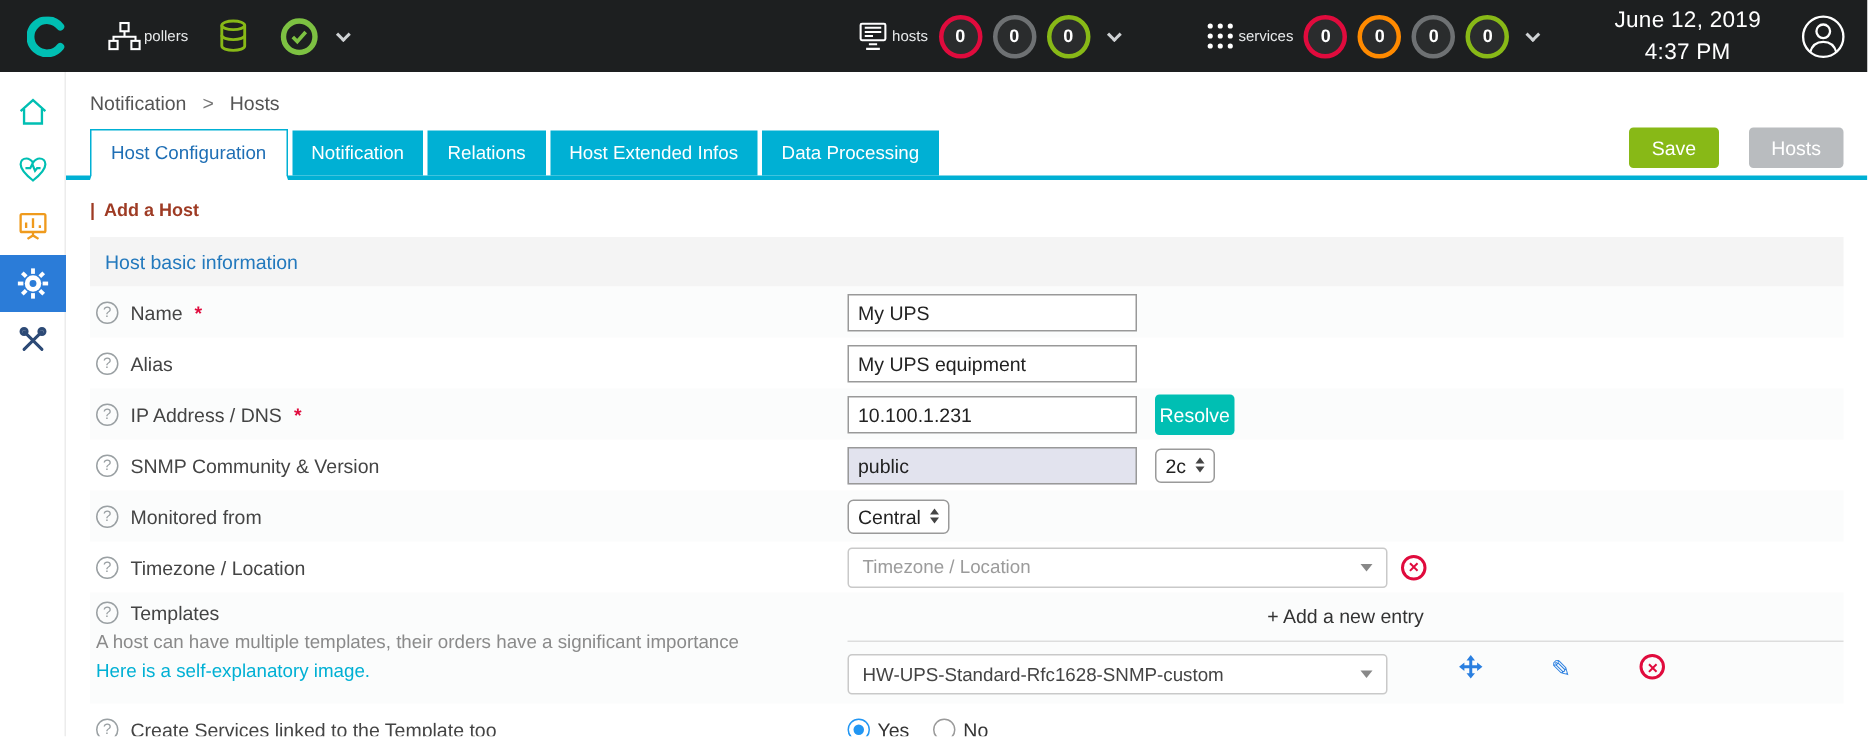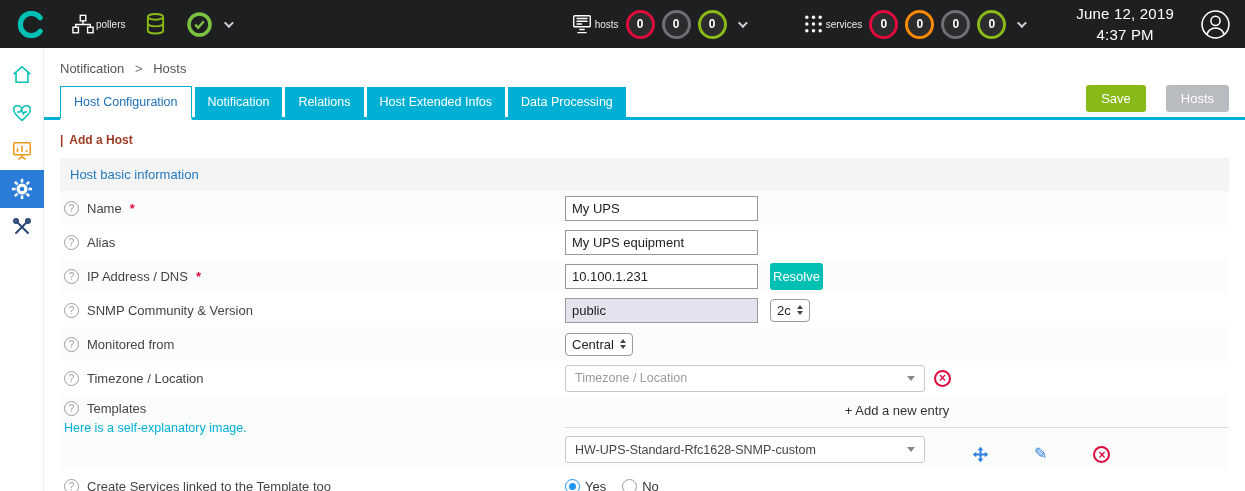--- a/index.html
+++ b/index.html
@@ -78,21 +78,21 @@
   .edit-icon { color:#2a7fe0; font-size:16px; margin-left:8px; cursor:pointer; }
   .move-icon { margin-left:10px; cursor:pointer; display:inline-flex; }
 
   .frow.templates { align-items:flex-start; padding:6px 0 6px; }
   .tpl-left { display:flex; flex-direction:column; gap:5px; }
   .tpl-labelline { display:flex; align-items:center; gap:8px; }
   .tpl-help { color:#8a8a8a; font-size:12.5px; }
   .tpl-link { color:#00b0d4; font-size:12.5px; cursor:pointer; }
   .tpl-right { flex:1; display:flex; flex-direction:column; }
   .add-entry { padding:2px 0 9px; color:#333; cursor:pointer; }
-  .tpl-line { border-top:1px solid #ddd; padding-top:8px; display:flex; align-items:flex-end; width:100%;gap:37px; }
+  .tpl-line { border-top:1px solid #ddd; padding-top:8px; display:flex; align-items:flex-start; width:100%;gap:37px; }
 
   .radio { width:15px; height:15px; border-radius:50%; display:inline-flex; align-items:center; justify-content:center;
            margin-right:5px; cursor:pointer; background:#fff; }
   .radio.sel { border:1.5px solid #2196f3; }
   .radio.sel .dot { width:7px; height:7px; border-radius:50%; background:#2196f3; }
   .radio.unsel { border:1px solid #9a9a9a; }
   .radio-label { margin-right:16px; color:#333; }
 </style>
 </head>
 <body>
@@ -334,20 +334,21 @@
           <span class="del-icon">×</span>
         </div>
       </div>
 
       <div class="frow templates">
         <div class="lcell tpl-left" style="display:flex; align-items:flex-start;">
           <div class="tpl-labelline">
             <span class="helpq">?</span>
             <span class="flabel">Templates</span>
           </div>
+          <div class="tpl-help">A host can have multiple templates, their orders have a significant importance</div>
           <div class="tpl-link">Here is a self-explanatory image.</div>
         </div>
         <div class="ccell tpl-right">
           <div class="add-entry">+ Add a new entry</div>
           <div class="tpl-line">
             <span class="select2">
               <span class="val">HW-UPS-Standard-Rfc1628-SNMP-custom</span>
               <span class="caret"></span>
             </span>
             <span class="move-icon">

